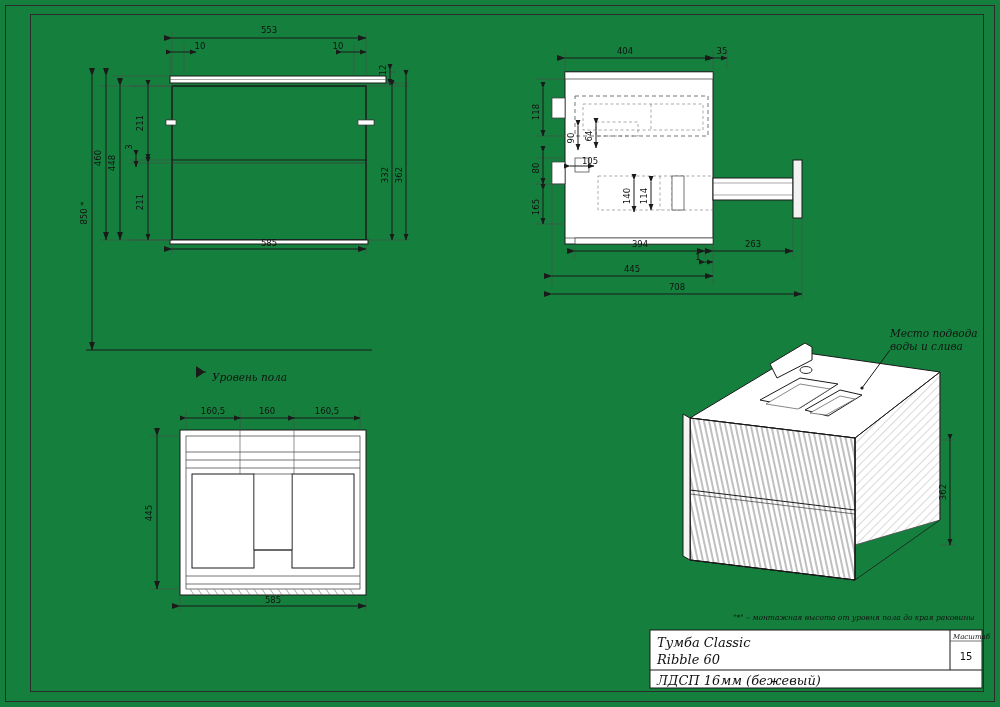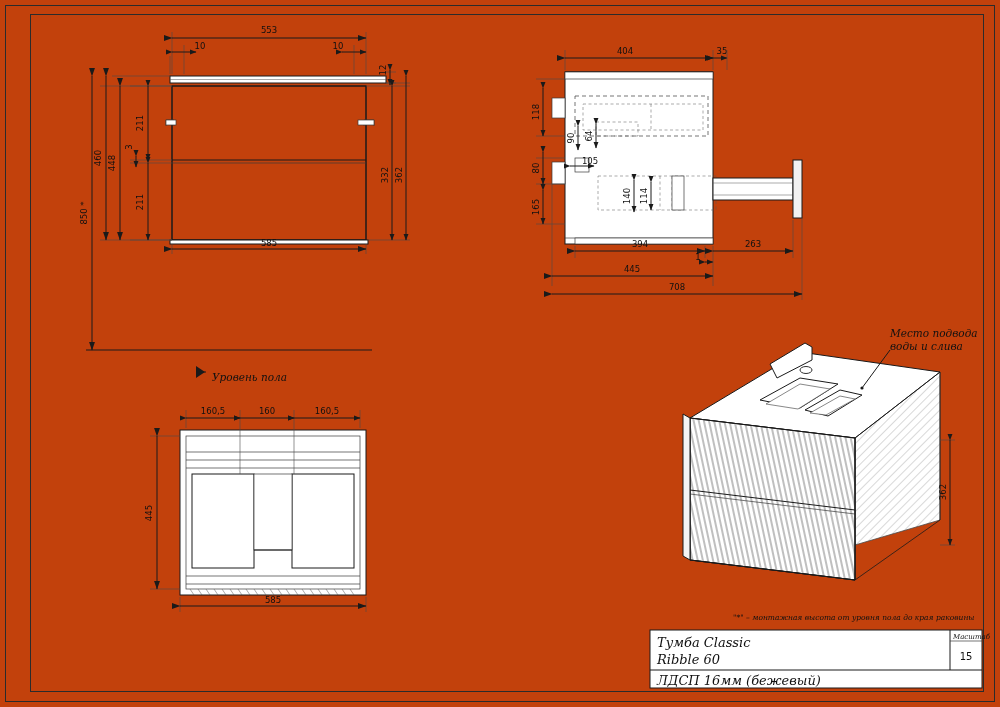--- a/index.html
+++ b/index.html
@@ -1,17 +1,17 @@
 <!DOCTYPE html>
 <html><head>
 <meta charset="utf-8">
 <style>
   html,body{margin:0;padding:0;background:#fff;}
   body{width:1000px;height:707px;font-family:"DejaVu Sans",sans-serif;color:#1a1a1a;}
-  #sheet{position:relative;width:1000px;height:707px;overflow:hidden;background:#c2410c;}
+  #sheet{position:relative;width:1000px;height:707px;overflow:hidden;background:#15803d;}
   .frame-outer{position:absolute;left:5px;top:5px;width:988px;height:695px;border:1.5px solid #2b2b2b;}
   .frame-inner{position:absolute;left:30px;top:14px;width:952px;height:676px;border:1px solid #2b2b2b;}
   svg{position:absolute;left:0;top:0;width:1000px;height:707px;overflow:visible;}
   .dim{font-family:"DejaVu Sans",sans-serif;font-size:8.5px;fill:#111;}
   .dimv{font-family:"DejaVu Sans",sans-serif;font-size:8.5px;fill:#111;}
   .note{font-family:"DejaVu Serif",serif;font-size:10.5px;fill:#111;font-style:italic;}
   .smallnote{font-family:"DejaVu Serif",serif;font-size:7.5px;fill:#111;font-style:italic;}
   .tblabel{font-family:"DejaVu Serif",serif;font-size:13px;fill:#111;font-style:italic;}
   .tbsmall{font-family:"DejaVu Serif",serif;font-size:7px;fill:#111;font-style:italic;}
   .tbnum{font-family:"DejaVu Sans",sans-serif;font-size:10px;fill:#111;}

